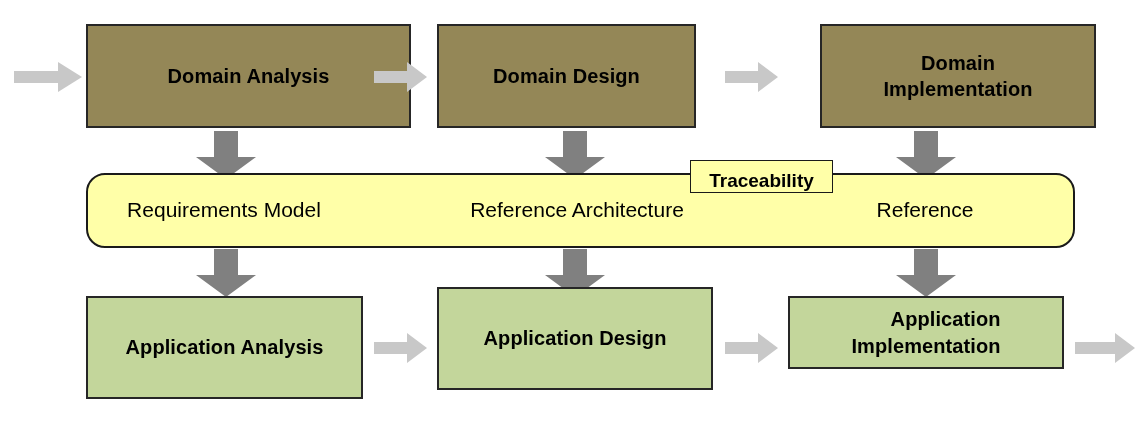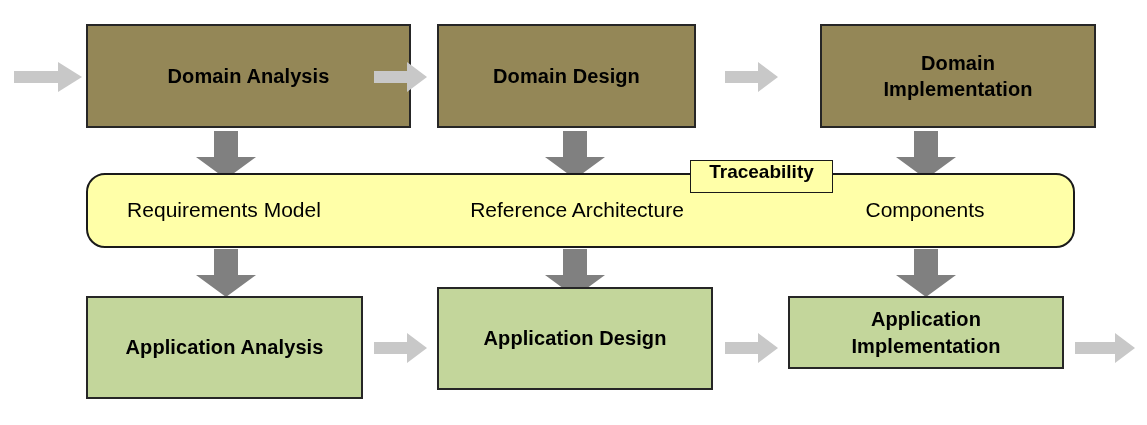--- a/index.html
+++ b/index.html
@@ -46,21 +46,21 @@
     text-align:center;
     white-space:nowrap;
     transform:translateX(-50%);
   }
   #trace-box{
     position:absolute;
     left:690px;top:160px;width:143px;height:33px;
     box-sizing:border-box;
     background:#ffffa8;
     border:1.5px solid #1a1a1a;
-    display:flex;align-items:flex-start;justify-content:center;
+    display:flex;align-items:flex-end;justify-content:center;
     font-size:19px;font-weight:bold;color:#000000;
     white-space:nowrap;
   }
 
   
   .harrow{position:absolute;}
   .harrow svg{display:block;}
 
   
   .varrow{position:absolute;}
@@ -117,21 +117,21 @@
   <div class="varrow" style="left:896px;top:131px;">
     <svg width="60" height="48" viewBox="0 0 60 48" aria-hidden="true">
       <path d="M18,0 L42,0 L42,26 L60,26 L30,48 L0,26 L18,26 Z" fill="#808080"></path>
     </svg>
   </div>
 
   <div id="band"></div>
 
   <div class="bandlabel" style="left:577px;">Reference Architecture</div>
   <div class="bandlabel" style="left:224px;">Requirements Model</div>
-  <div class="bandlabel" style="left:925px;">Components</div>
+  <div class="bandlabel" style="left:925px;">Reference</div>
 
   <div id="trace-box">
     <span>Traceability</span>
   </div>
 
   <div class="varrow" style="left:196px;top:249px;">
     <svg width="60" height="48" viewBox="0 0 60 48" aria-hidden="true">
       <path d="M18,0 L42,0 L42,26 L60,26 L30,48 L0,26 L18,26 Z" fill="#808080"></path>
     </svg>
   </div>
@@ -159,21 +159,21 @@
   <div class="pbox app" style="left:437px;top:287px;width:276px;height:103px;">
     <span>Application Design</span>
   </div>
 
   <div class="harrow" style="left:725px;top:333px;">
     <svg width="53" height="30" viewBox="0 0 53 30" aria-hidden="true">
       <path d="M0,9 L33,9 L33,0 L53,15 L33,30 L33,21 L0,21 Z" fill="#c8c8c8"></path>
     </svg>
   </div>
 
-  <div class="pbox app" style="left:788px;top:296px;width:276px;height:73px;">
+  <div class="pbox app" style="left:788px;top:296px;width:276px;height:73px;text-align:right;">
     <span>
       <span>Application</span><br>
       <span>Implementation</span>
     </span>
   </div>
 
   <div class="harrow" style="left:1075px;top:333px;">
     <svg width="60" height="30" viewBox="0 0 60 30" aria-hidden="true">
       <path d="M0,9 L40,9 L40,0 L60,15 L40,30 L40,21 L0,21 Z" fill="#c8c8c8"></path>
     </svg>

